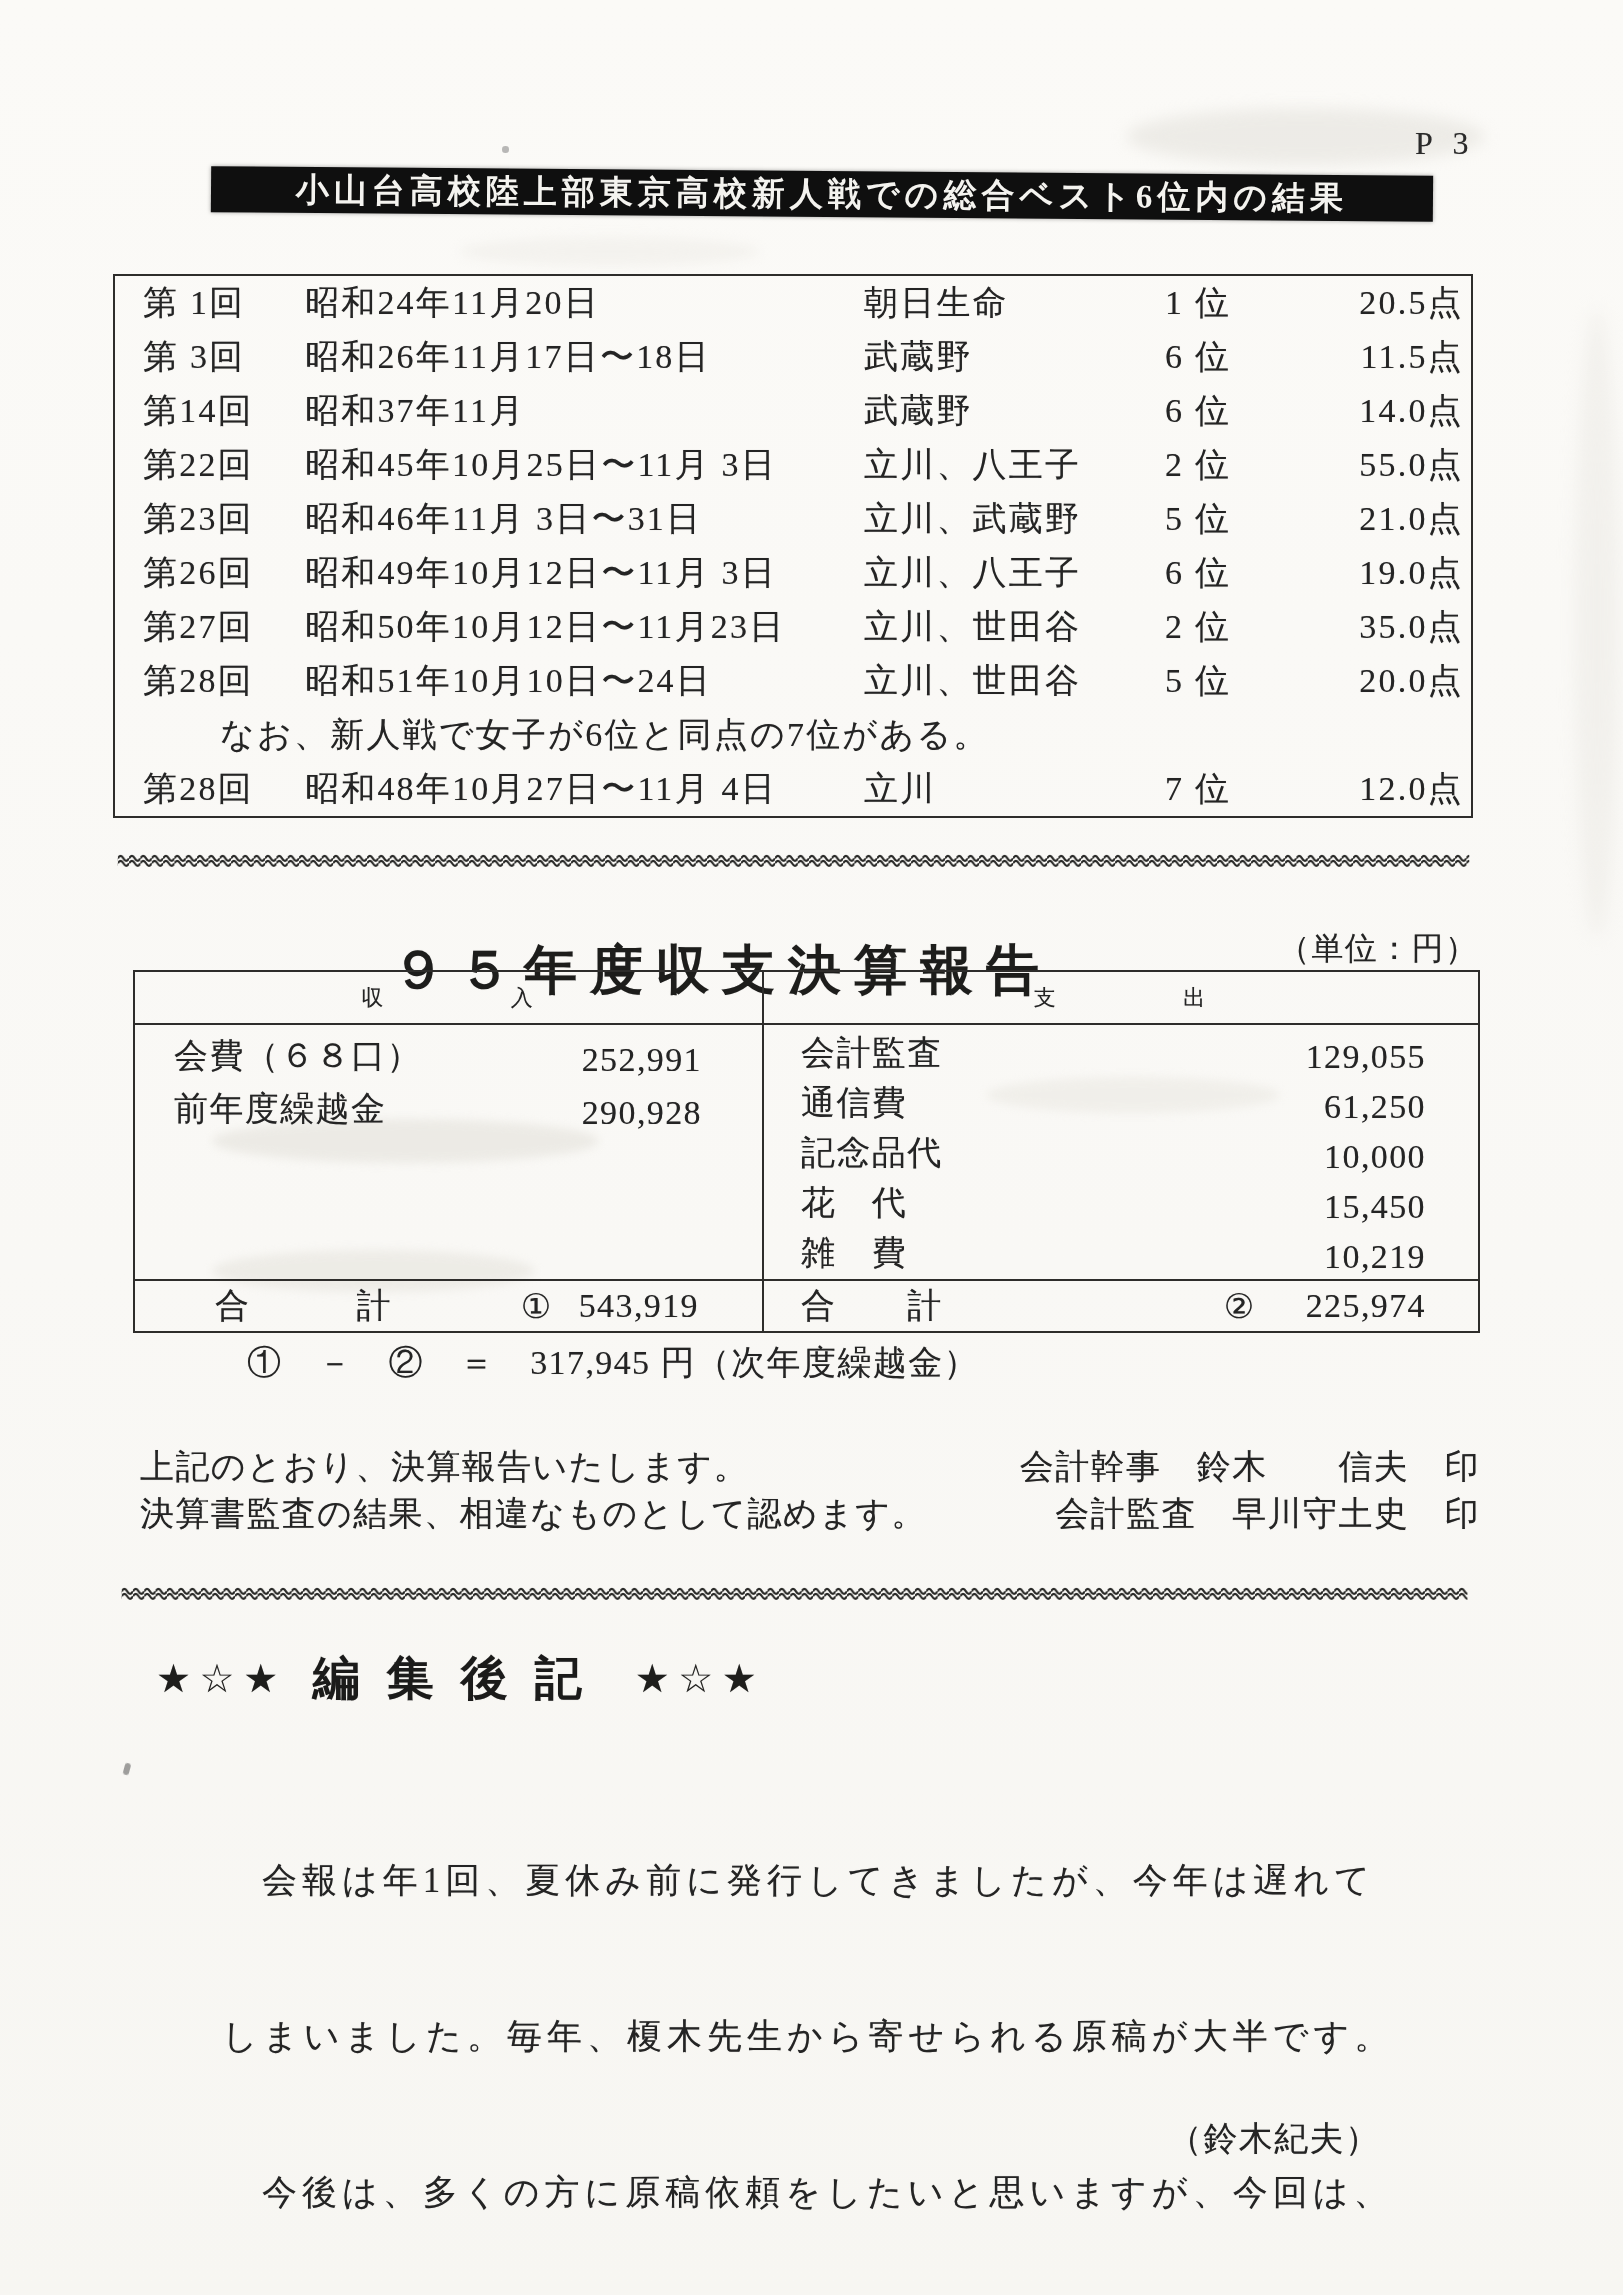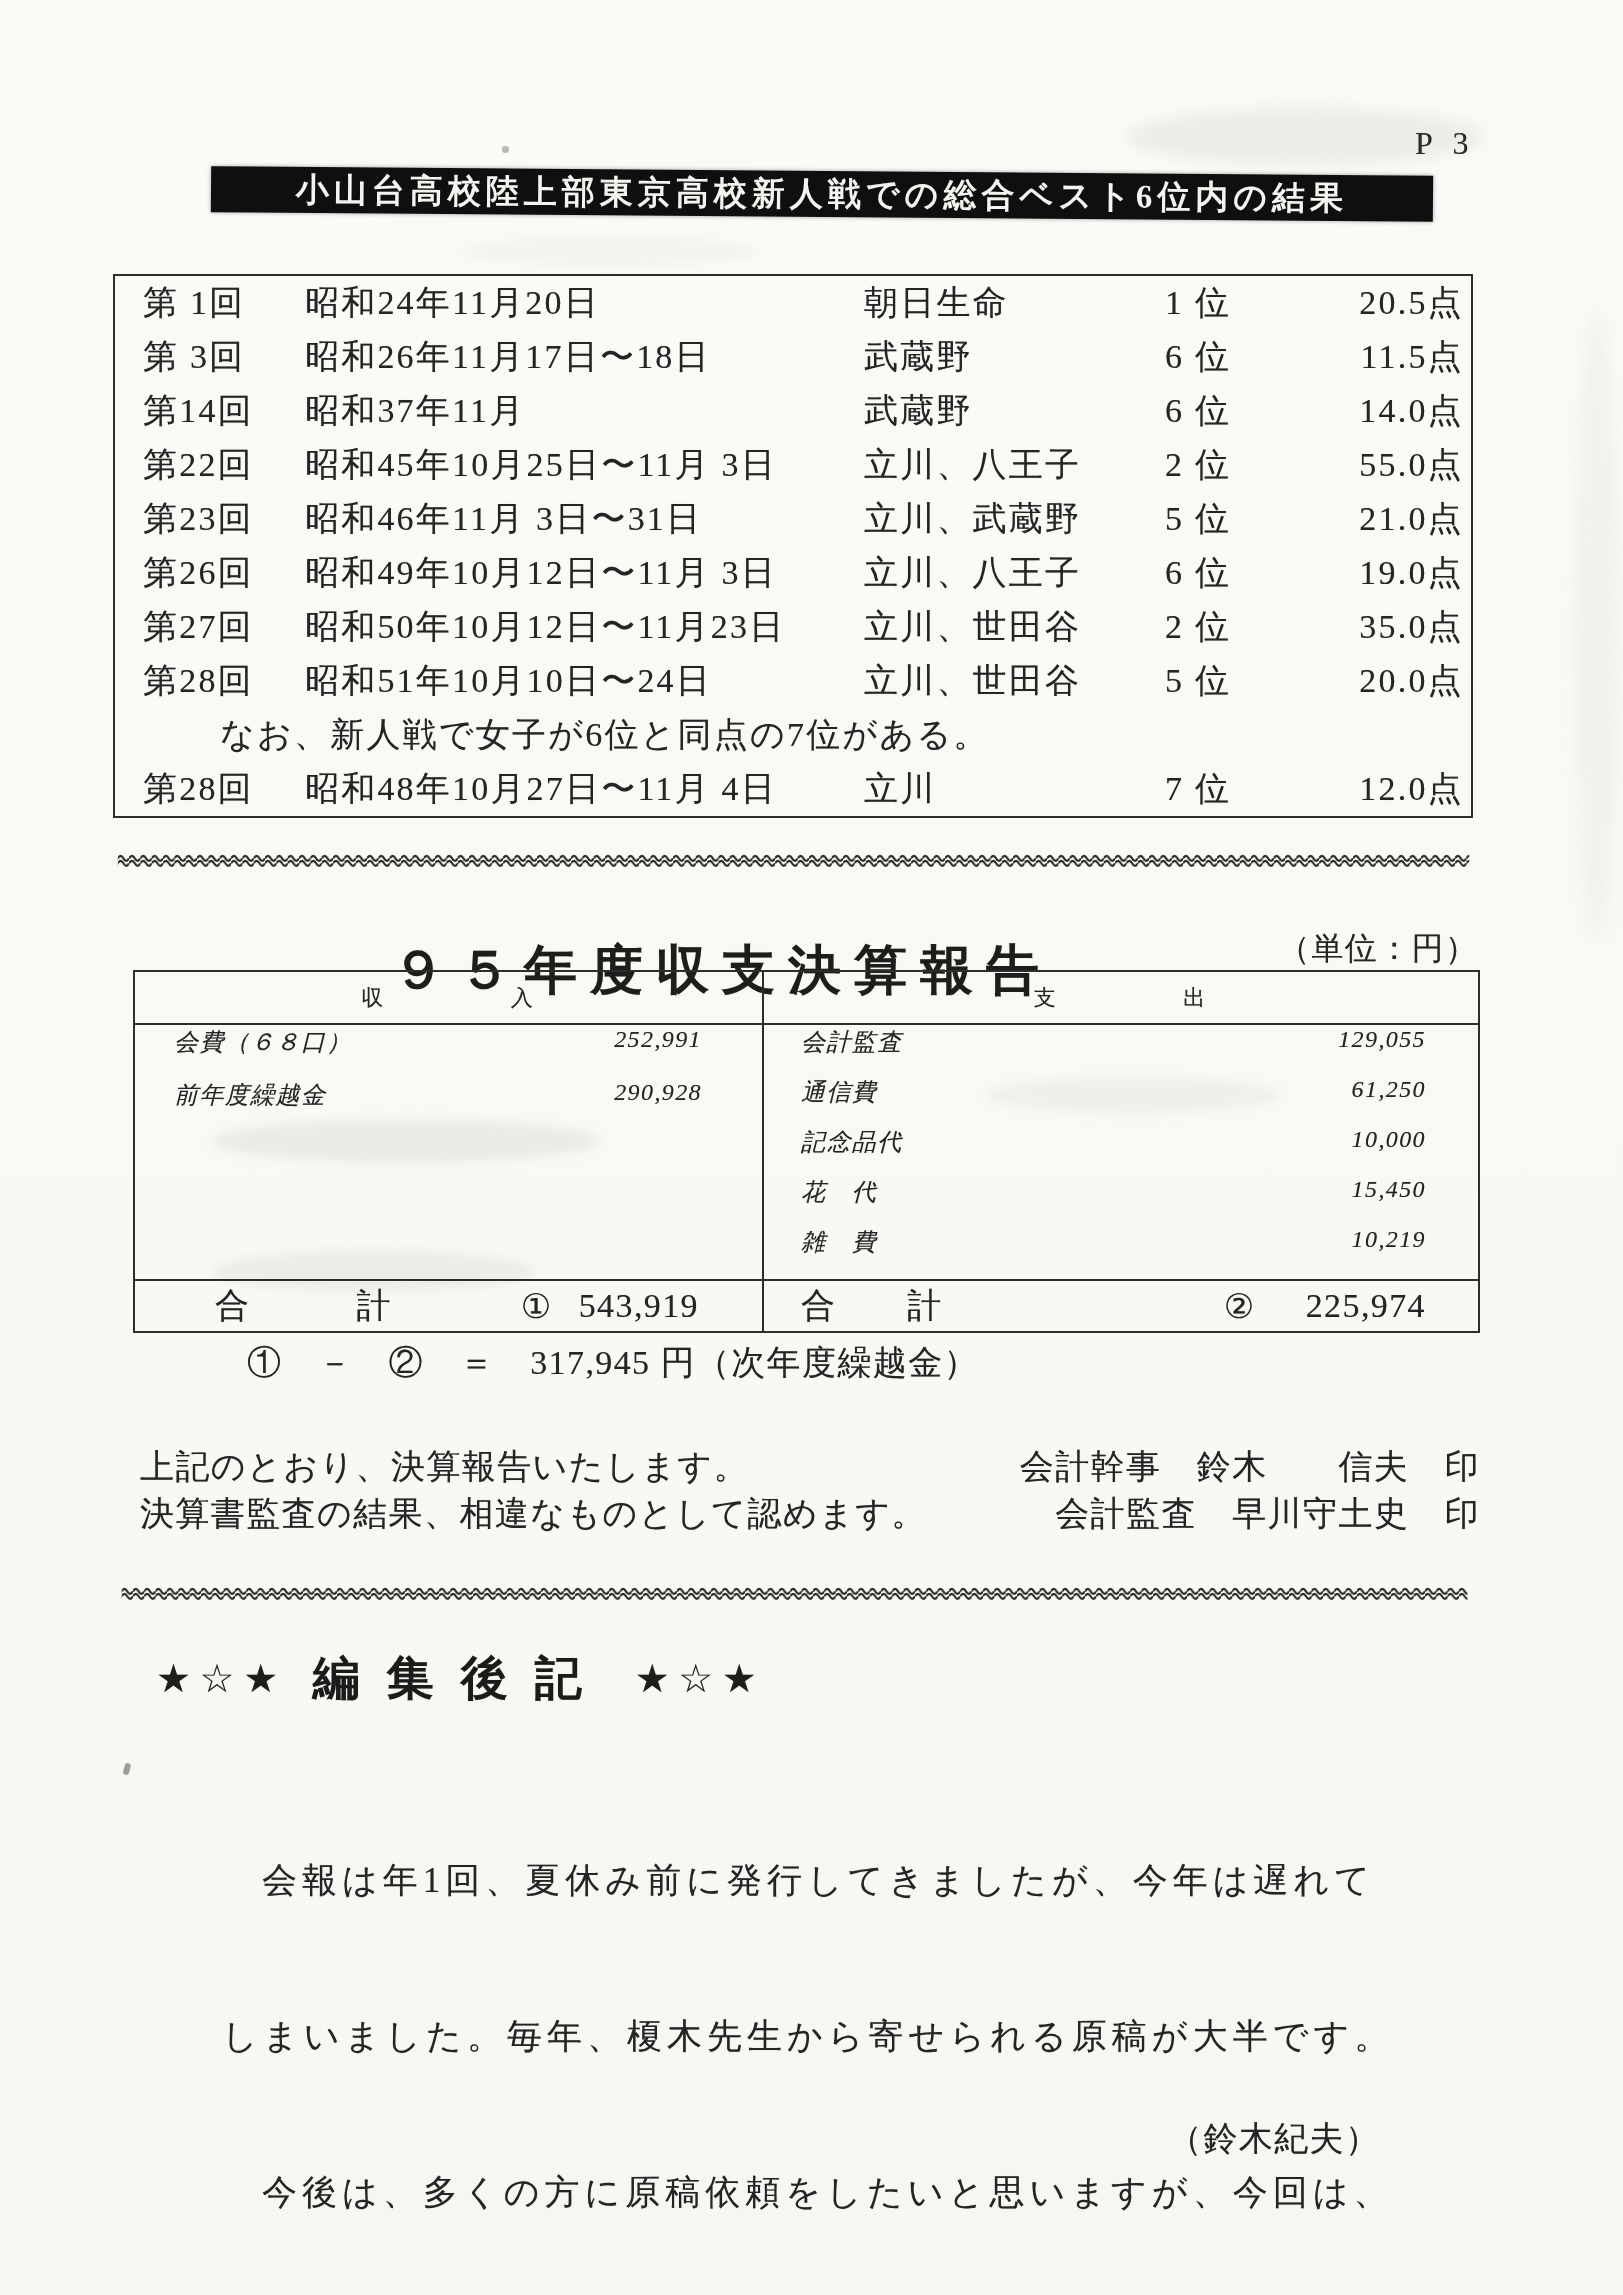--- a/index.html
+++ b/index.html
@@ -40,21 +40,21 @@
   .wavy{position:absolute;}
 
   
   .ftitle{position:absolute;left:392px;top:904px;font-size:53px;font-weight:bold;letter-spacing:13px;color:#1d1d1b;margin-top:31px;}
   .funit{position:absolute;left:1278px;top:927px;font-size:32px;letter-spacing:1.4px;}
   .fin{position:absolute;left:133px;top:970px;width:1347px;height:363px;border:2.2px solid #2e2d2b;box-sizing:border-box;
        display:grid;grid-template-columns:629px 1fr;grid-template-rows:53px auto 52px;}
   .fleft{border-right:2.2px solid #2e2d2b;}
   .fhead{border-bottom:2.9px solid #2e2d2b;display:flex;align-items:center;justify-content:center;font-size:22px;letter-spacing:2.9px;font-family:Liberation Serif, serif;}
   .fbody{padding-top:1.4px;}
-  .frow{display:flex;align-items:flex-start;font-size:24px;letter-spacing:1.4px;font-style:italic;}
+  .frow{display:flex;align-items:flex-end;font-size:34px;letter-spacing:1.4px;}
   .frow.inc{height:53px;padding-left:39px;padding-right:60px;}
   .frow.exp{height:50px;padding-left:37px;padding-right:52px;}
   .amt{margin-left:auto;}
   .ftotal{border-top:2.2px solid #2e2d2b;display:flex;align-items:center;font-size:34px;letter-spacing:1.4px;}
   .ftotal.fleft{padding-left:80px;padding-right:63px;}
   .ftotal.r{padding-left:37px;padding-right:52px;}
   .mark{margin-left:auto;}
   .ftotal.fleft .amt{margin-left:26px;}
   .ftotal.r .amt{margin-left:50px;}
 

